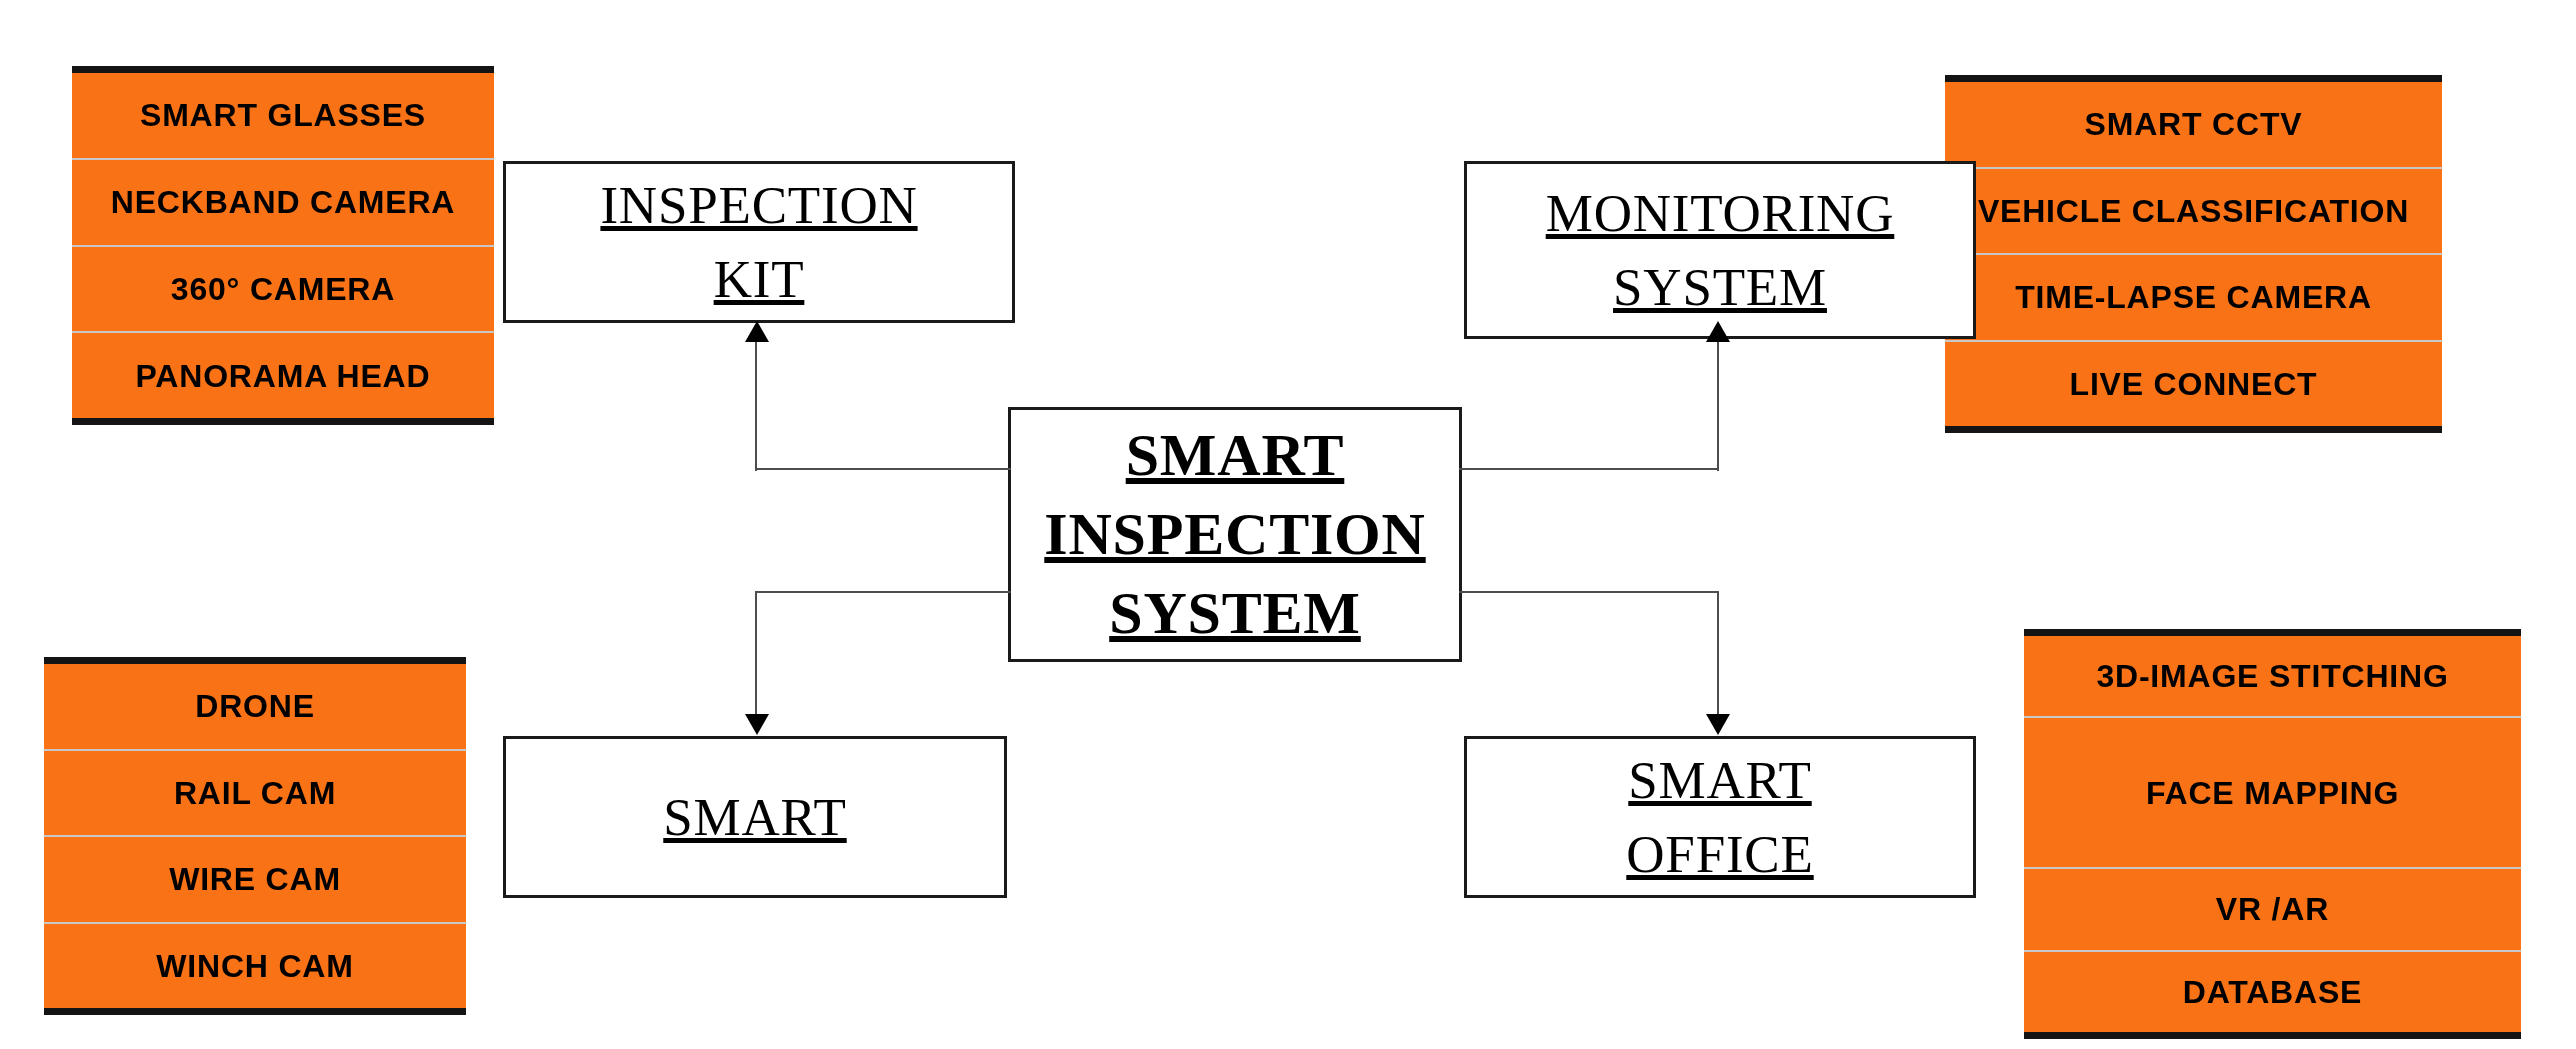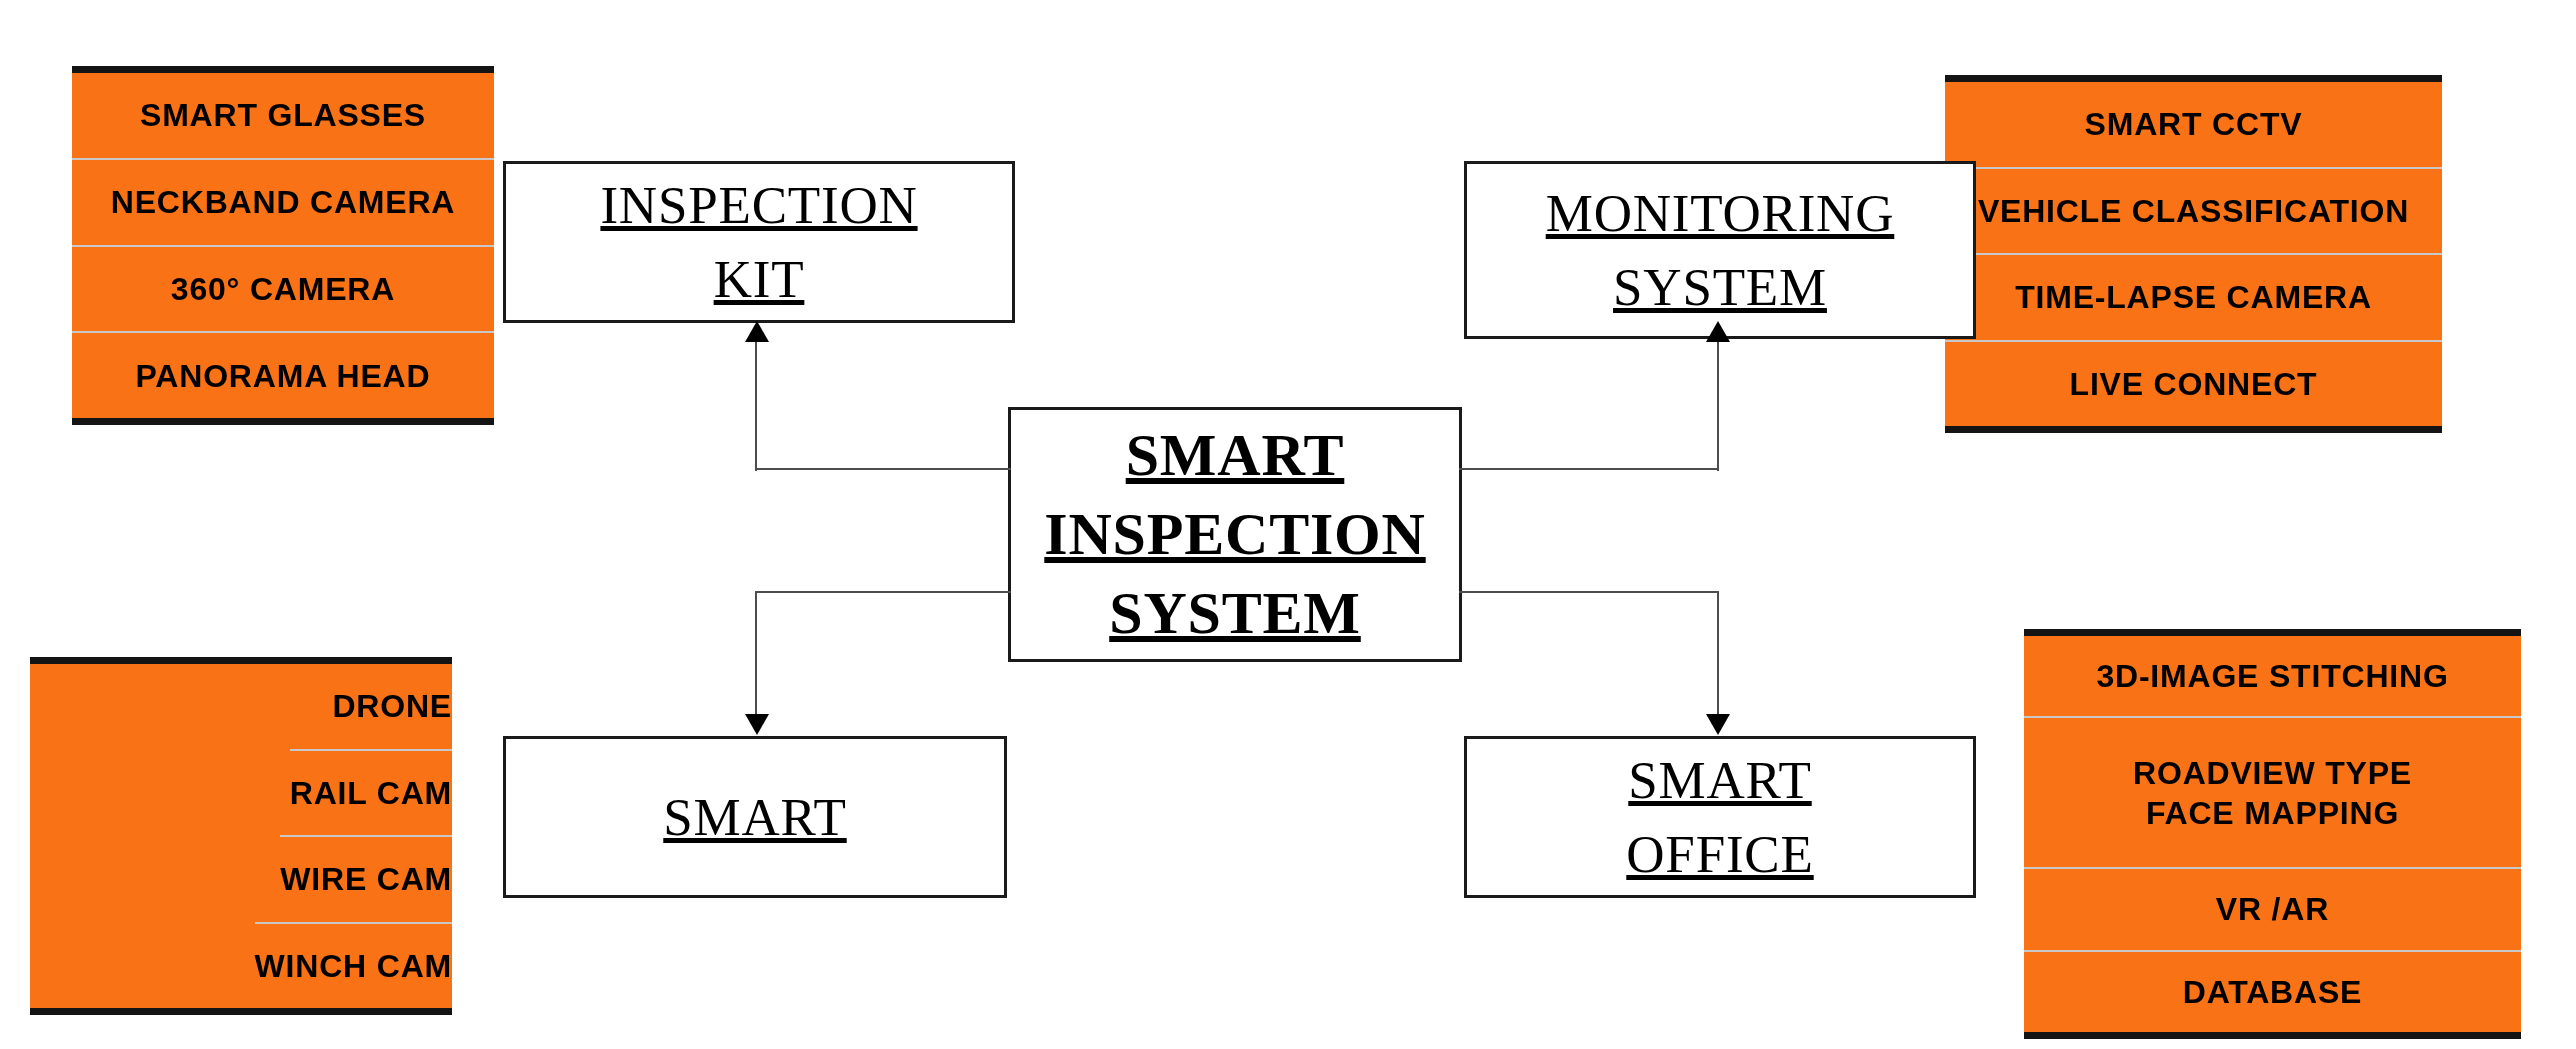--- a/index.html
+++ b/index.html
@@ -80,38 +80,37 @@
 
 <div class="canvas">
 
   <div class="side-table" style="left:72px; top:66px; width:422px; height:345px;">
     <div class="row">SMART GLASSES</div>
     <div class="row">NECKBAND CAMERA</div>
     <div class="row">360° CAMERA</div>
     <div class="row">PANORAMA HEAD</div>
   </div>
 
-  <div class="side-table" style="left:30px; top:657px; width:422px; height:344px;align-items:flex-end;">
+  <div class="side-table" style="left:44px; top:657px; width:422px; height:344px;">
     <div class="row">DRONE</div>
     <div class="row">RAIL CAM</div>
     <div class="row">WIRE CAM</div>
     <div class="row">WINCH CAM</div>
   </div>
 
   <div class="side-table" style="left:1945px; top:66px; width:497px; height:344px;margin-top:9px;">
     <div class="row">SMART CCTV</div>
     <div class="row">VEHICLE CLASSIFICATION</div>
     <div class="row">TIME-LAPSE CAMERA</div>
     <div class="row">LIVE CONNECT</div>
   </div>
 
   <div class="side-table" style="left:2024px; top:629px; width:497px; height:396px;">
     <div class="row">3D-IMAGE STITCHING</div>
     <div class="row row-double">
-      <div>ROADVIEW TYPE</div>
       <div>FACE MAPPING</div>
     </div>
     <div class="row">VR /AR</div>
     <div class="row">DATABASE</div>
   </div>
 
   <div class="dbox" style="left:503px; top:161px; width:512px; height:162px;">
     <div>INSPECTION</div>
     <div>KIT</div>
   </div>

